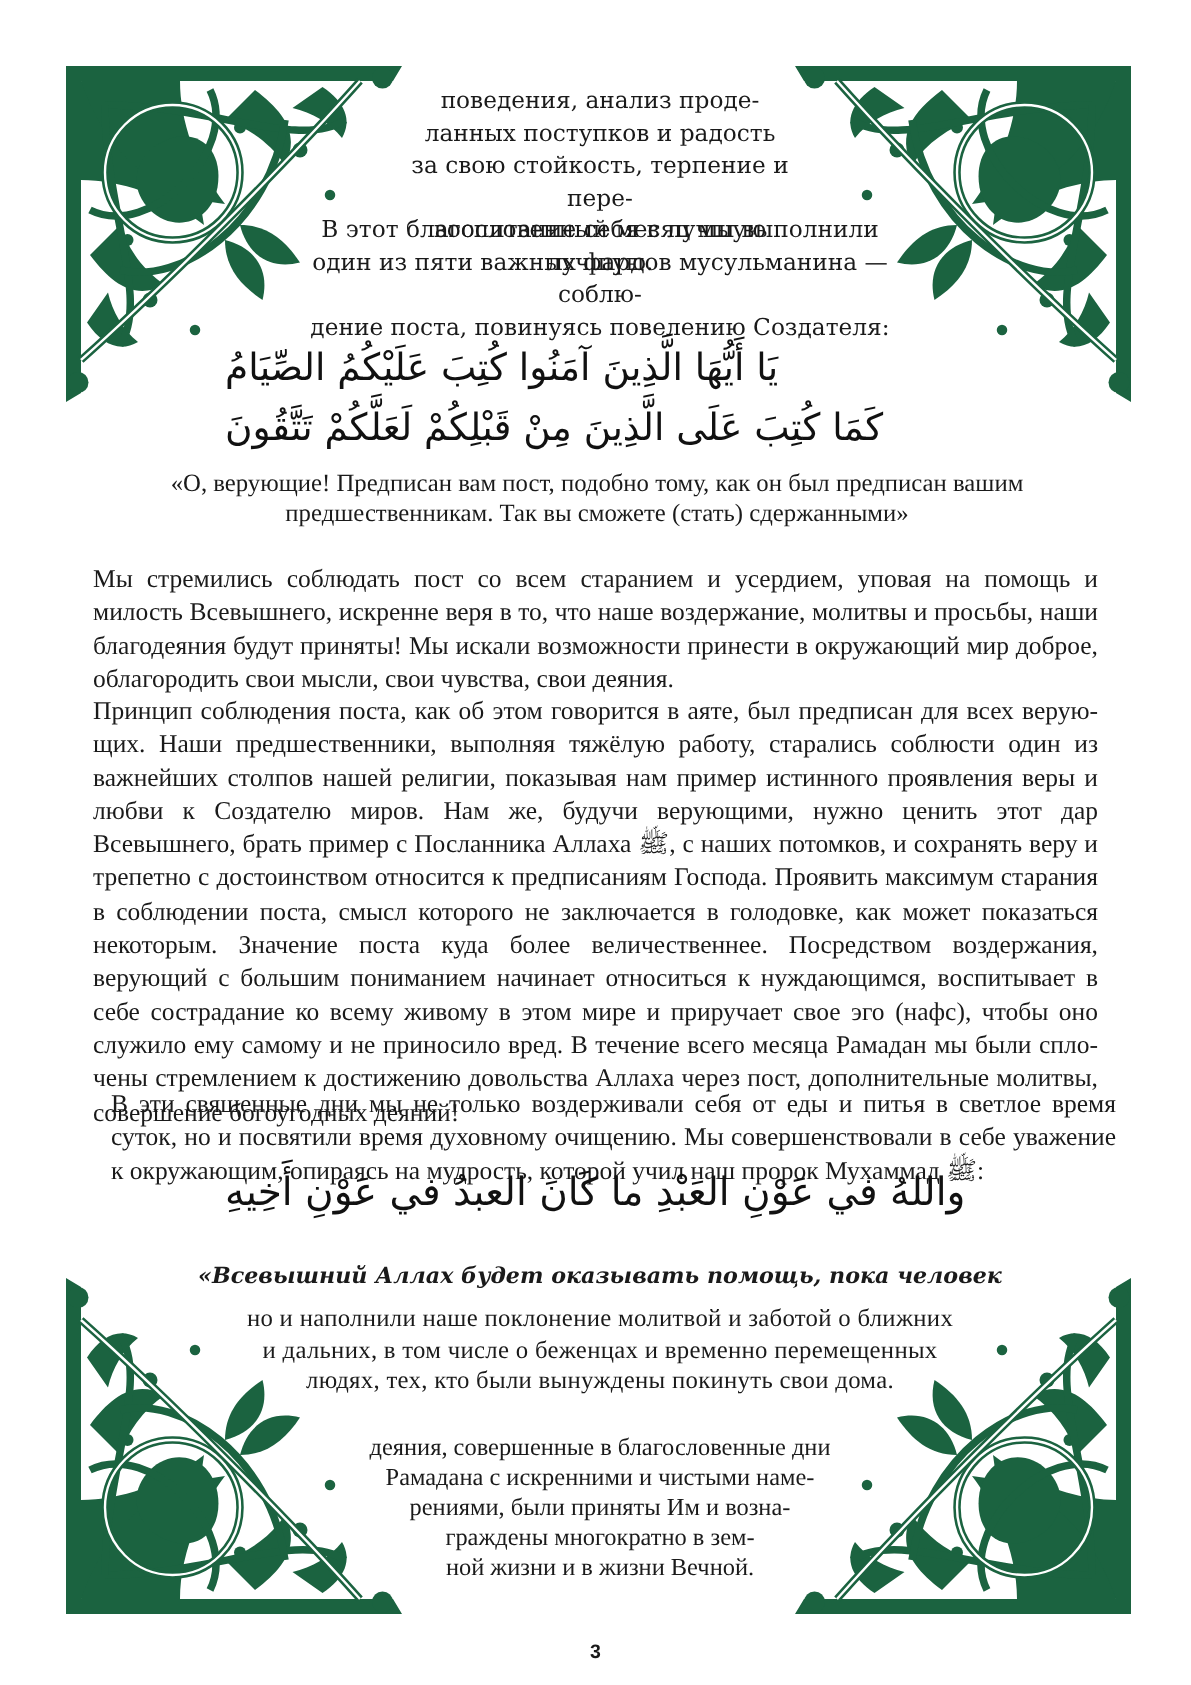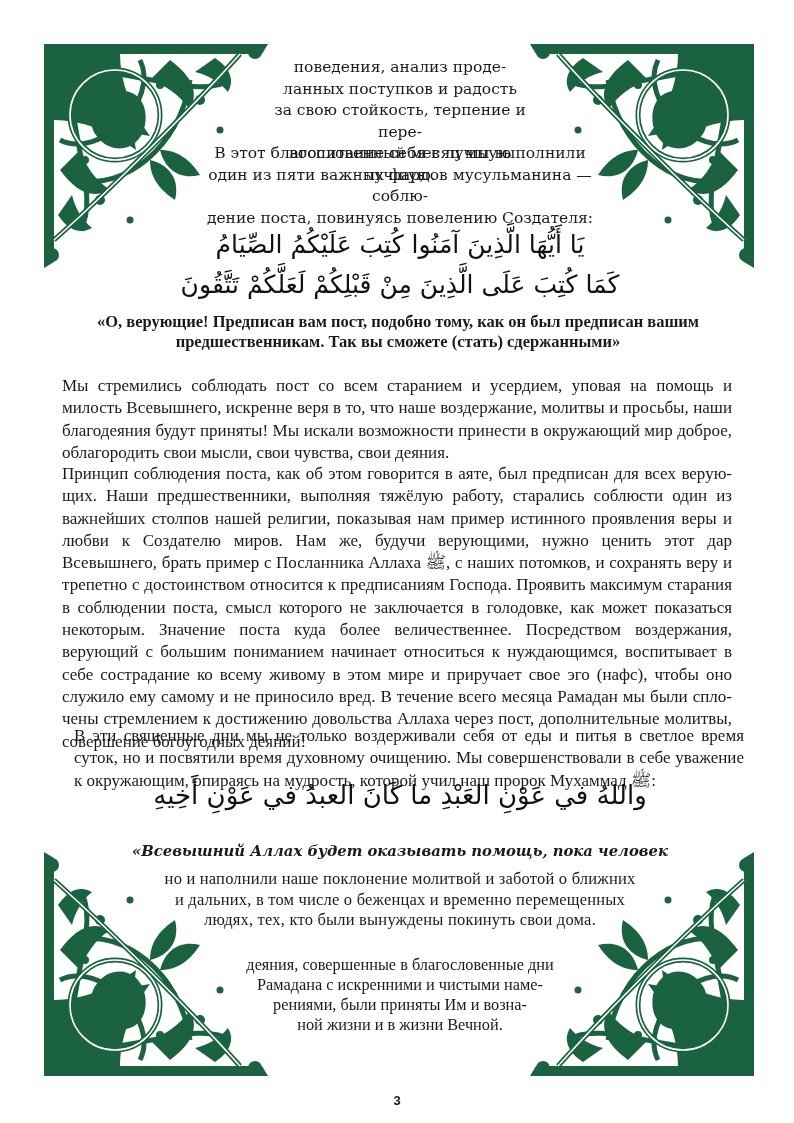--- a/index.html
+++ b/index.html
@@ -9,28 +9,28 @@
   .corner svg { width:100%; height:100%; display:block; }
   .c-tl { left:40px; top:40px; }
   .c-tr { left:526px; top:40px; transform:scaleX(-1); }
   .c-bl { left:40px; top:848px; transform:scaleY(-1); }
   .c-br { left:526px; top:848px; transform:scale(-1,-1); }
 
   .block { position:absolute; text-align:center; font-size:15.5px; line-height:21.5px; }
   .intro1 { left:262px; top:57px; width:276px; }
   .intro2 { left:200px; top:143px; width:400px; }
 
-  .arabic { position:absolute; left:150px; width:500px; text-align:center;
+  .arabic { position:absolute; left:150px; width:500px; text-align:left;
             font-family:"DejaVu Sans",sans-serif; direction:rtl; color:#111; }
   .ar1 { top:225px; font-size:25px; line-height:40px; }
   .ar2 { top:775px; font-size:26px; line-height:40px; }
 
   .quote { position:absolute; left:60px; width:676px; text-align:center;
            font-family:"Liberation Serif",serif; font-size:16.5px; line-height:20px; }
-  .quote .bold { font-weight:bold; }
+  .quote .bold { font-weight:normal; }
   .quote .ref { font-weight:normal; }
 
   .para { position:absolute; left:62px; width:670px; text-align:justify;
           font-family:"Liberation Serif",serif; font-size:17px; line-height:22.3px;
           hyphens:manual; }
   .p1 { top:375px; }
   .p2 { top:463px; }
   .p3 { top:713px; }
 
   .hadith { position:absolute; left:120px; width:560px; text-align:center;
@@ -142,16 +142,17 @@
 
 <div class="closing1">
   <span class="line">но и наполнили наше поклонение молитвой и заботой о ближних</span>
   <span class="line">и дальних, в том числе о беженцах и временно перемещенных</span>
   <span class="line">людях, тех, кто были вынуждены покинуть свои дома.</span>
 </div>
 <div class="closing2">
   <span class="line">деяния, совершенные в благословенные дни</span>
   <span class="line">Рамадана с искренними и чистыми наме-</span>
   <span class="line">рениями, были приняты Им и возна-</span>
+  <span class="line">граждены многократно в зем-</span>
   <span class="line">ной жизни и в жизни Вечной.</span>
 </div>
 
 <div class="pagenum">3</div>
 
 </body></html>

